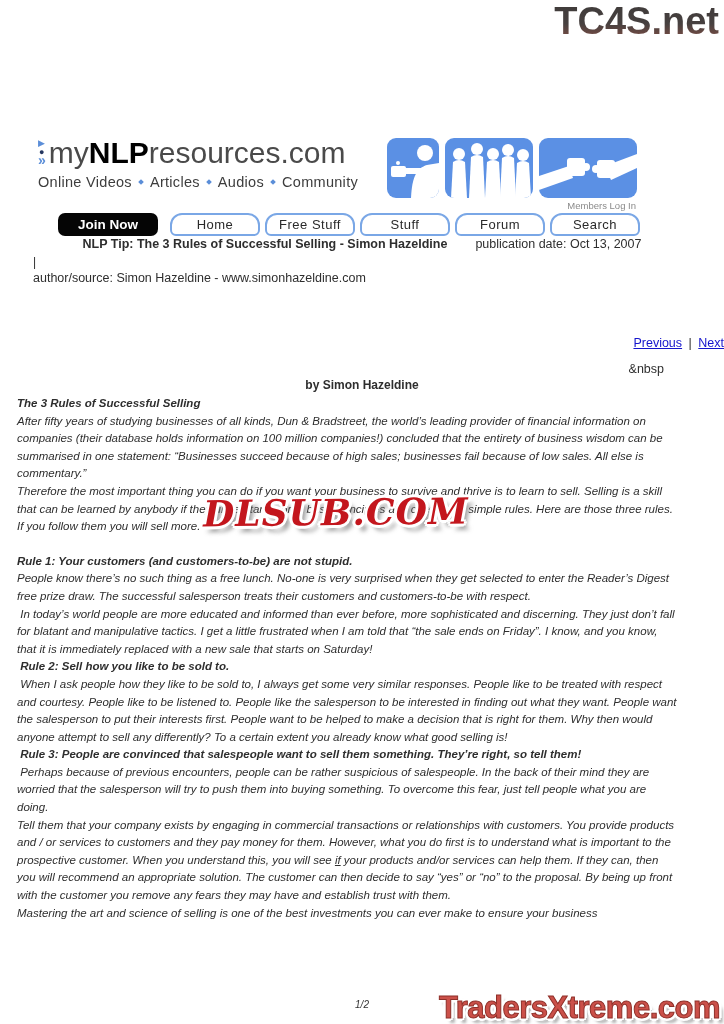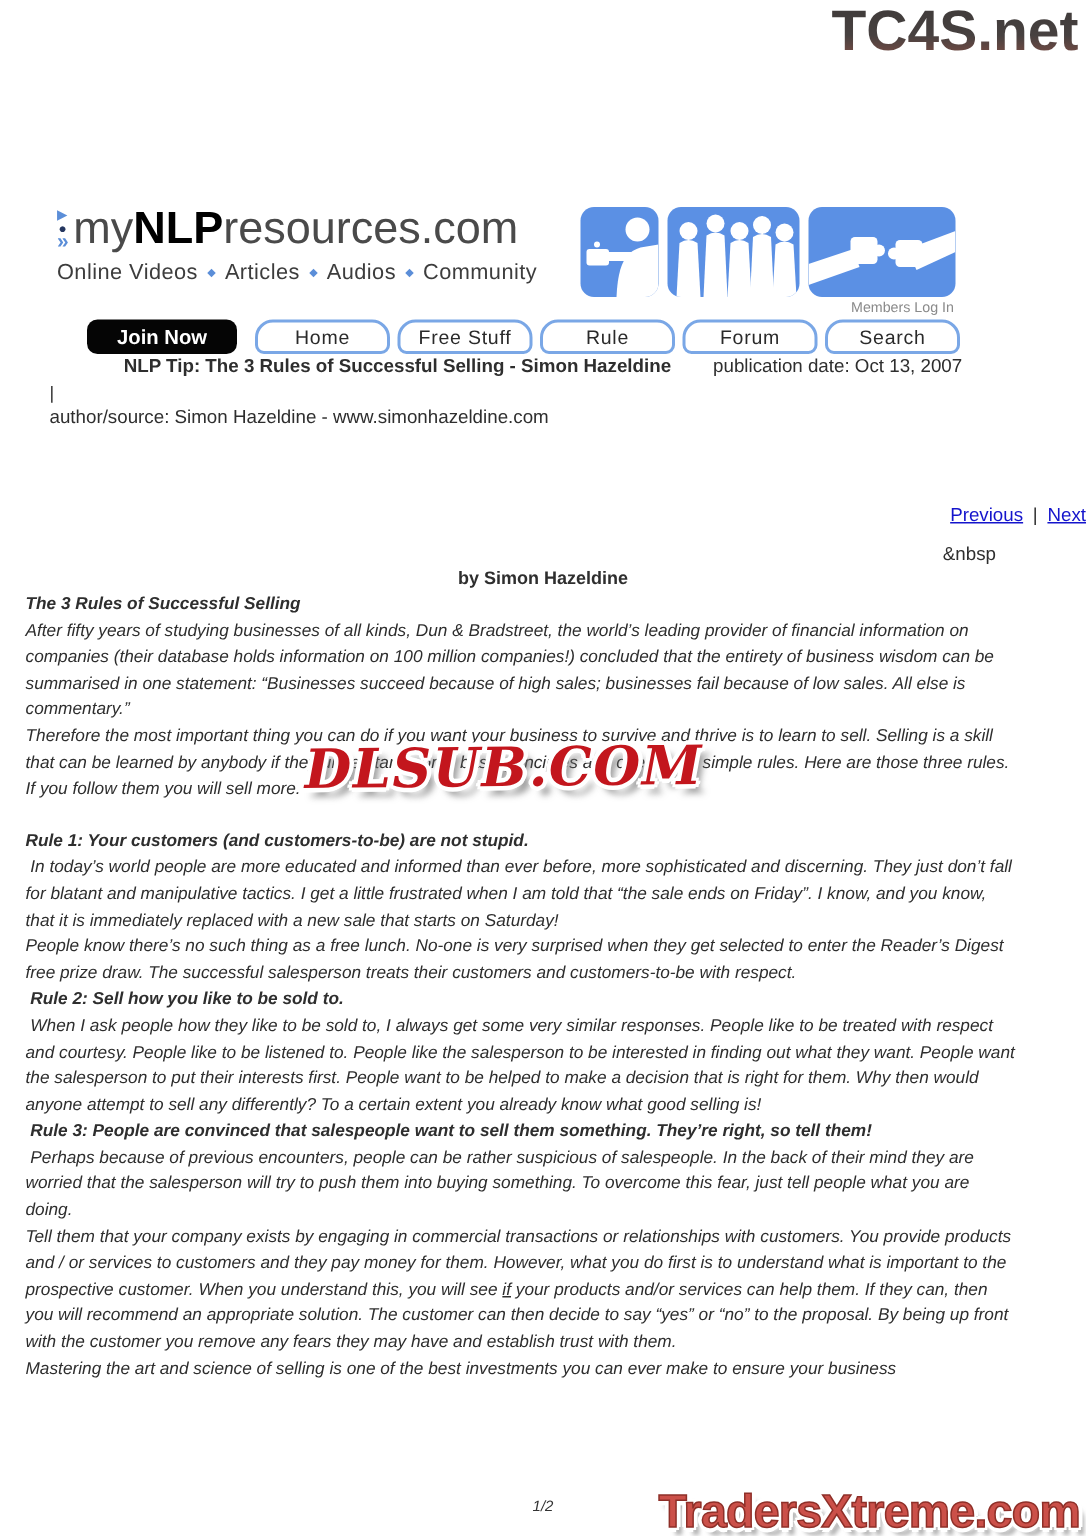--- a/index.html
+++ b/index.html
@@ -153,21 +153,21 @@
     </div>
   </div>
 
   <div class="members">Members Log In</div>
 
   <div class="nav-row">
     <div class="join">Join Now</div>
     <div class="tabs">
       <div class="tab">Home</div>
       <div class="tab">Free Stuff</div>
-      <div class="tab">Rule</div>
+      <div class="tab">Stuff</div>
       <div class="tab">Forum</div>
       <div class="tab">Search</div>
     </div>
   </div>
 
   <div class="title-row">
     <span class="t-bold">NLP Tip: The 3 Rules of Successful Selling - Simon Hazeldine</span><span class="t-pub">publication date: Oct 13, 2007</span>
   </div>
   <div class="pipe">|</div>
   <div class="author">author/source: Simon Hazeldine - www.simonhazeldine.com</div>
@@ -180,22 +180,22 @@
   <div class="nbsp">&amp;nbsp</div>
 
   <div class="byline">by Simon Hazeldine</div>
 
   <div class="article">
     <p class="h">The 3 Rules of Successful Selling</p>
     <p>After fifty years of studying businesses of all kinds, Dun &amp; Bradstreet, the world’s leading provider of financial information on companies (their database holds information on 100 million companies!) concluded that the entirety of business wisdom can be summarised in one statement: “Businesses succeed because of high sales; businesses fail because of low sales. All else is commentary.”</p>
     <p>Therefore the most important thing you can do if you want your business to survive and thrive is to learn to sell. Selling is a skill that can be learned by anybody if they understand some basic principles and obey three simple rules. Here are those three rules. If you follow them you will sell more.</p>
     <div class="blank"></div>
     <p class="h">Rule 1: Your customers (and customers-to-be) are not stupid.</p>
+    <p>People know there’s no such thing as a free lunch. No-one is very surprised when they get selected to enter the Reader’s Digest free prize draw. The successful salesperson treats their customers and customers-to-be with respect.</p>
     <p> In today’s world people are more educated and informed than ever before, more sophisticated and discerning. They just don’t fall for blatant and manipulative tactics. I get a little frustrated when I am told that “the sale ends on Friday”. I know, and you know, that it is immediately replaced with a new sale that starts on Saturday!</p>
-    <p>People know there’s no such thing as a free lunch. No-one is very surprised when they get selected to enter the Reader’s Digest free prize draw. The successful salesperson treats their customers and customers-to-be with respect.</p>
     <p class="h"> Rule 2: Sell how you like to be sold to.</p>
     <p> When I ask people how they like to be sold to, I always get some very similar responses. People like to be treated with respect and courtesy. People like to be listened to. People like the salesperson to be interested in finding out what they want. People want the salesperson to put their interests first. People want to be helped to make a decision that is right for them. Why then would anyone attempt to sell any differently? To a certain extent you already know what good selling is!</p>
     <p class="h"> Rule 3: People are convinced that salespeople want to sell them something. They’re right, so tell them!</p>
     <p> Perhaps because of previous encounters, people can be rather suspicious of salespeople. In the back of their mind they are worried that the salesperson will try to push them into buying something. To overcome this fear, just tell people what you are doing.</p>
     <p><span>Tell them that your company exists by engaging in commercial transactions or relationships with customers. You provide products and / or services to customers and they pay money for them. However, what you do first is to understand what is important to the prospective customer. When you understand this, you will see </span><span class="u">if</span><span> your products and/or services can help them. If they can, then you will recommend an appropriate solution. The customer can then decide to say “yes” or “no” to the proposal. By being up front with the customer you remove any fears they may have and establish trust with them.</span></p>
     <p>Mastering the art and science of selling is one of the best investments you can ever make to ensure your business</p>
     <div class="stamp">DLSUB.COM</div>
   </div>
 
   <div class="pageno">1/2</div>

